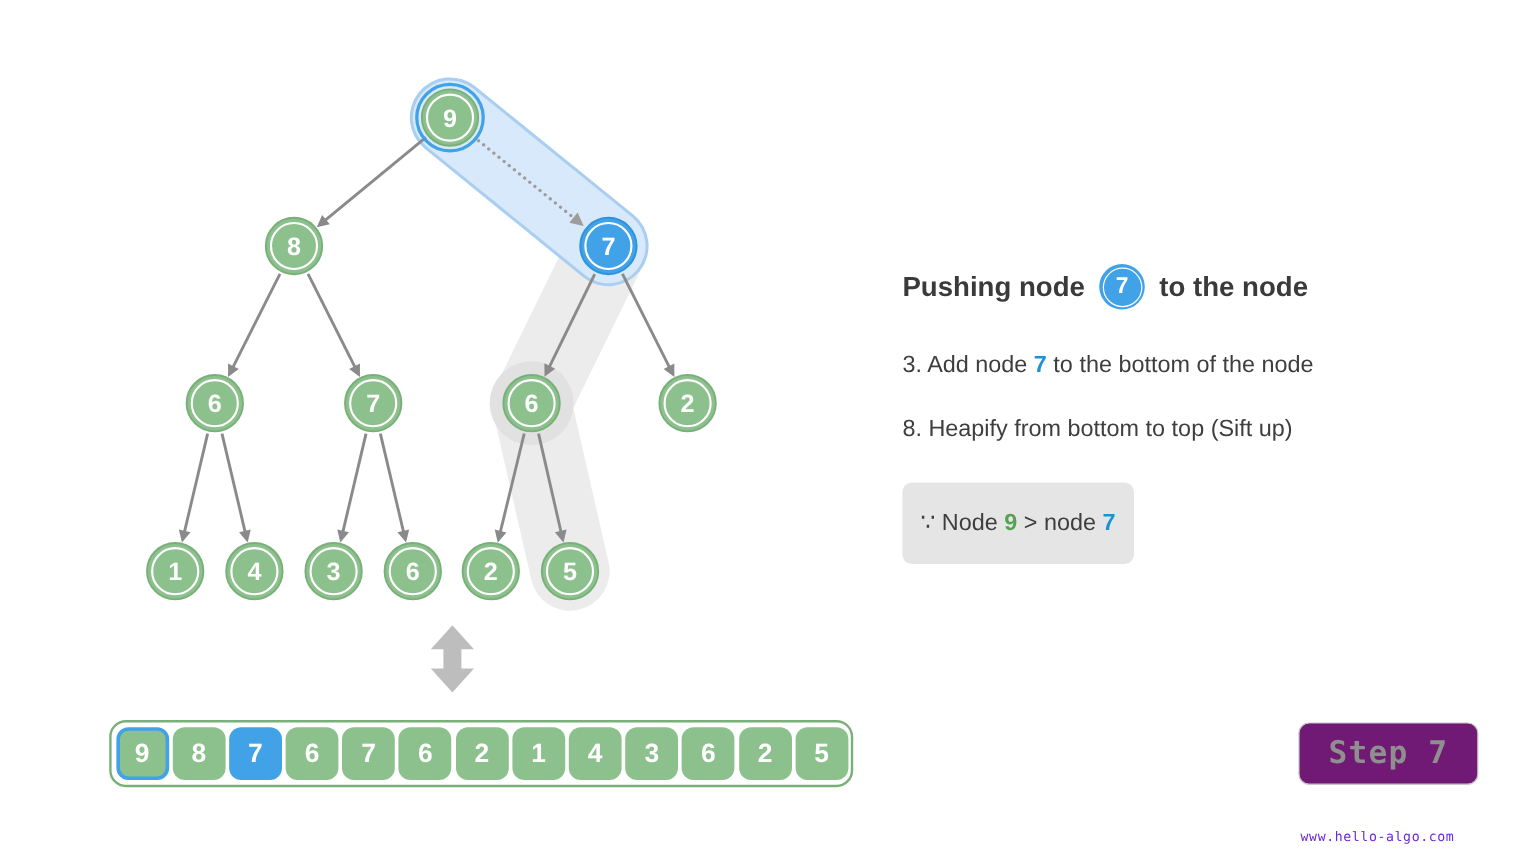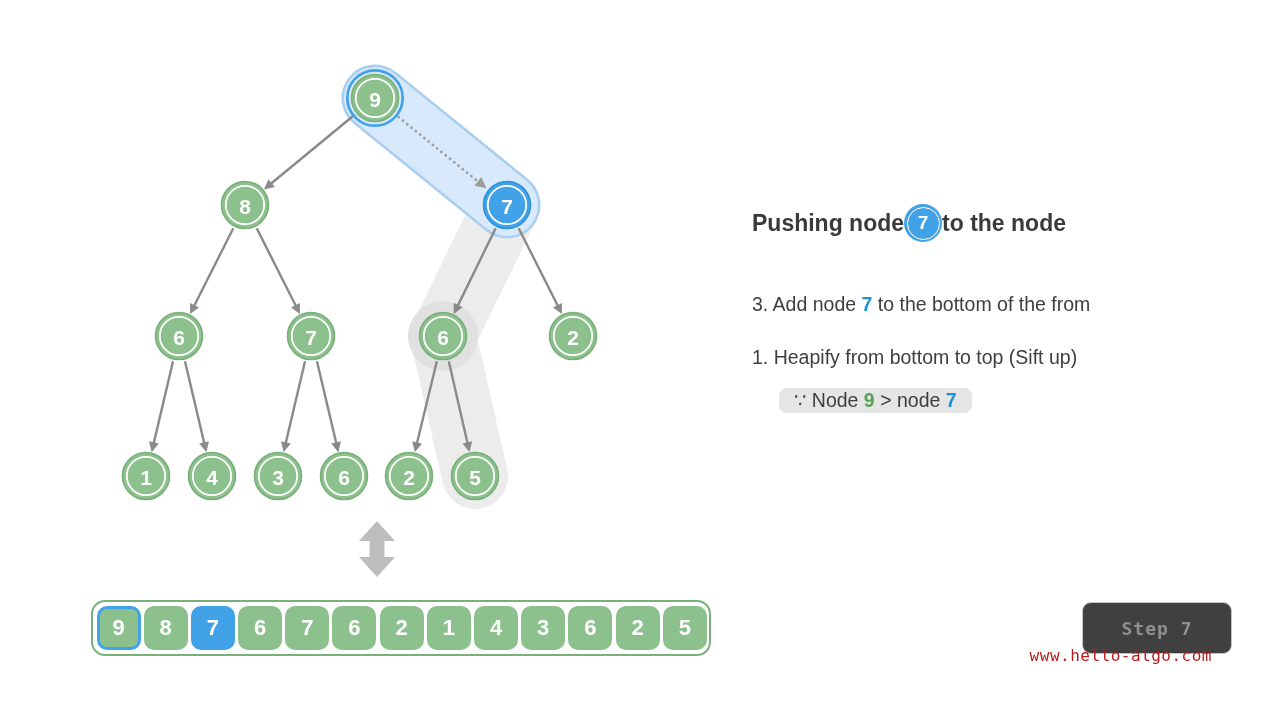--- a/index.html
+++ b/index.html
@@ -4,40 +4,40 @@
 <style>
   html,body{margin:0;padding:0;background:#fff;}
   .canvas{
     position:relative;width:1280px;height:720px;background:#FFFFFF;
     font-family:"Liberation Sans",sans-serif;overflow:hidden;
   }
   #tree-svg{position:absolute;left:0;top:0;}
   
   .right-panel{position:absolute;left:752px;top:0;width:500px;}
   .title-row{
-    position:absolute;left:0;top:204px;display:flex;align-items:center;gap:0;
+    position:absolute;left:0;top:220px;display:flex;align-items:center;gap:12px;
     font-size:23px;font-weight:700;color:#3A3A3A;white-space:nowrap;
   }
   .title-node{
     width:38px;height:38px;border-radius:50%;background:#41A2E8;
     display:flex;align-items:center;justify-content:center;position:relative;
     color:#fff;font-size:19px;font-weight:700;flex:0 0 auto;
   }
   .title-node .ring{
     position:absolute;inset:2.5px;border:1.6px solid #FFFFFF;border-radius:50%;
   }
   .step-line{
     position:absolute;left:0;white-space:nowrap;
     font-size:19.5px;color:#3E3E3E;
   }
   #step1{top:293px;}
   #step2{top:346px;}
   .note{
-    position:absolute;left:0;top:388px;background:#E5E5E5;border-radius:8px;
-    padding:1px 15px;font-size:19.5px;color:#3E3E3E;white-space:nowrap;width:fit-content;margin-left:27px;
+    position:absolute;left:0;top:402px;background:#E5E5E5;border-radius:8px;
+    padding:22px 15px;font-size:19.5px;color:#3E3E3E;white-space:nowrap;width:fit-content;
   }
   .c-blue{color:#1E90D6;font-weight:700;}
   .c-green{color:#55A255;font-weight:700;}
   
   .array-outer{
     position:absolute;left:91px;top:600px;width:620px;height:56px;
     border:2px solid #79B079;border-radius:14px;box-sizing:border-box;
     display:flex;align-items:center;gap:3.2px;padding:0 3.5px;
   }
   .array-cell{
@@ -45,27 +45,27 @@
     display:flex;align-items:center;justify-content:center;box-sizing:border-box;
     color:#fff;font-size:22px;font-weight:700;
   }
   .array-cell.blue-border{border:3.4px solid #41A2E8;}
   .array-cell.blue-fill{background:#41A2E8;}
   
   .swap-icon{position:absolute;left:355px;top:521px;width:44px;height:57px;}
   
   .step-btn{
     position:absolute;left:1082px;top:602px;width:148px;height:50px;
-    background:#404040;border:1.6px solid #C4C4C4;border-radius:9px;
-    font-family:"DejaVu Sans Mono",monospace;font-size:18px;font-weight:700;
+    background:#701a75;border:1.6px solid #C4C4C4;border-radius:9px;
+    font-family:"DejaVu Sans Mono",monospace;font-size:26px;font-weight:700;
     color:#8F8F8F;letter-spacing:1px;display:flex;align-items:center;justify-content:center;
   }
   .watermark{
-    position:absolute;right:68px;top:646px;
-    font-family:"DejaVu Sans Mono",monospace;font-size:16px;color:#b91c1c;letter-spacing:.5px;
+    position:absolute;right:68px;top:691px;
+    font-family:"DejaVu Sans Mono",monospace;font-size:11px;color:#6d28d9;letter-spacing:.5px;
   }
 </style>
 </head>
 <body>
 
 <div class="canvas">
 
   <svg id="tree-svg" width="720" height="595" viewBox="0 0 720 595">
       <polyline points="507,205 443,336 475,476" fill="none" stroke="#ECECEC" stroke-width="66" stroke-linecap="round" stroke-linejoin="round"></polyline>
       <circle cx="443" cy="336" r="35" fill="#E1E1E1"></circle>
@@ -161,22 +161,22 @@
 
   <div class="right-panel">
     <div class="title-row">
       <span>Pushing node</span>
       <span class="title-node">
         <span class="ring"></span>
         <span>7</span>
       </span>
       <span>to the node</span>
     </div>
-    <div class="step-line" id="step1"><span>3. Add node </span><span class="c-blue">7</span><span> to the bottom of the from</span></div>
-    <div class="step-line" id="step2"><span>1. Heapify from bottom to top (Sift up)</span></div>
+    <div class="step-line" id="step1"><span>3. Add node </span><span class="c-blue">7</span><span> to the bottom of the node</span></div>
+    <div class="step-line" id="step2"><span>8. Heapify from bottom to top (Sift up)</span></div>
     <div class="note"><span>∵ Node </span><span class="c-green">9</span><span> &gt; node </span><span class="c-blue">7</span></div>
   </div>
 
   <div class="step-btn">Step 7</div>
 
   <div class="watermark">www.hello-algo.com</div>
 
 </div>
 
 </body></html>

